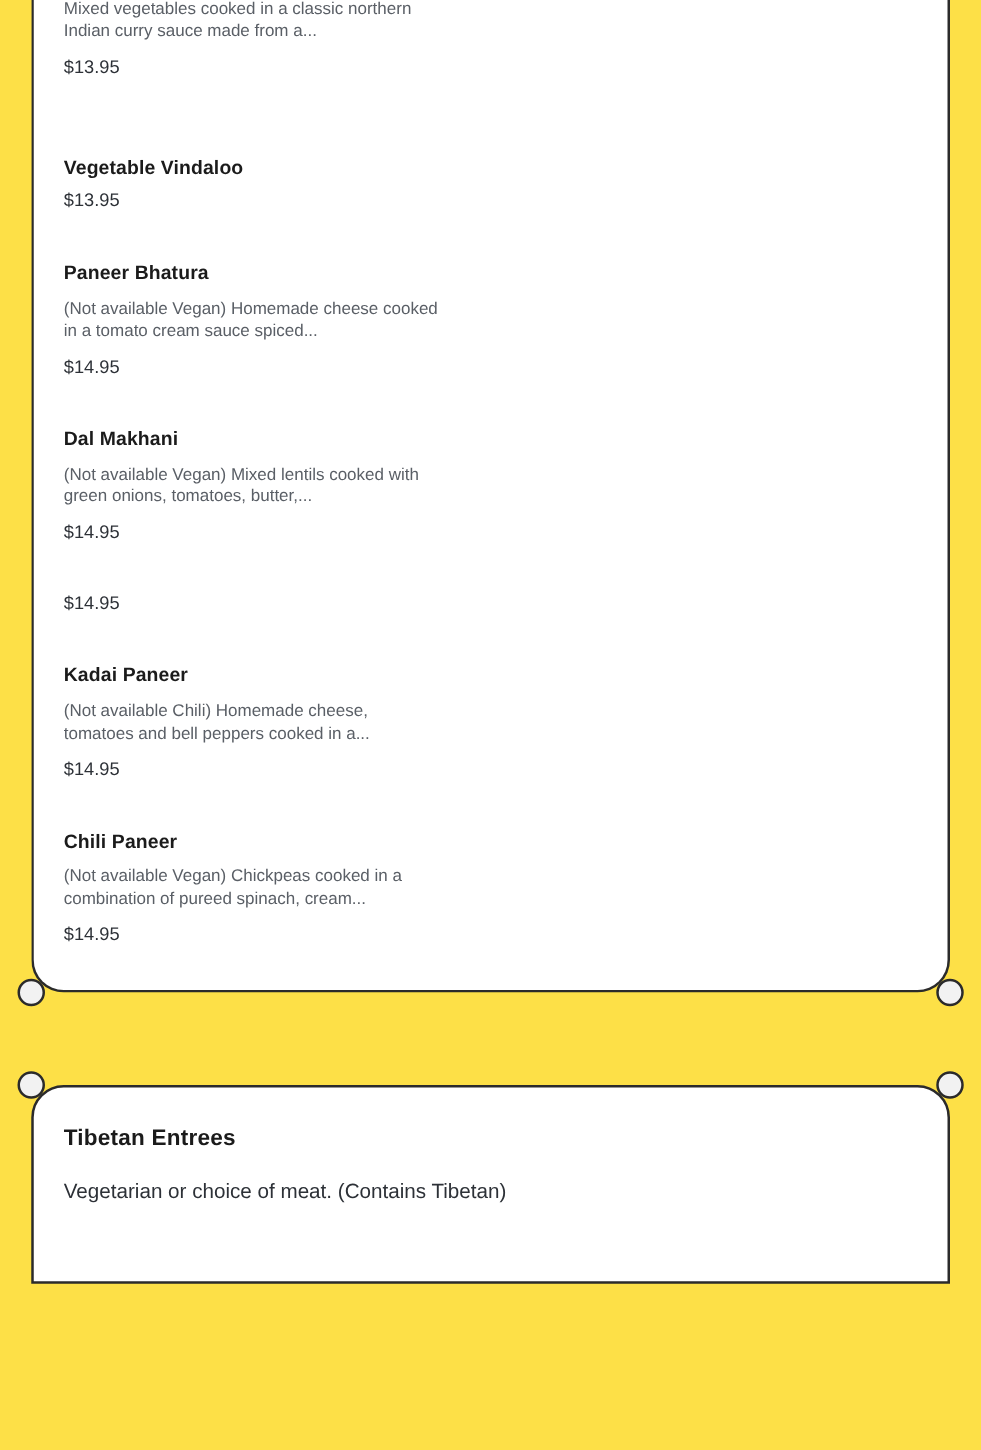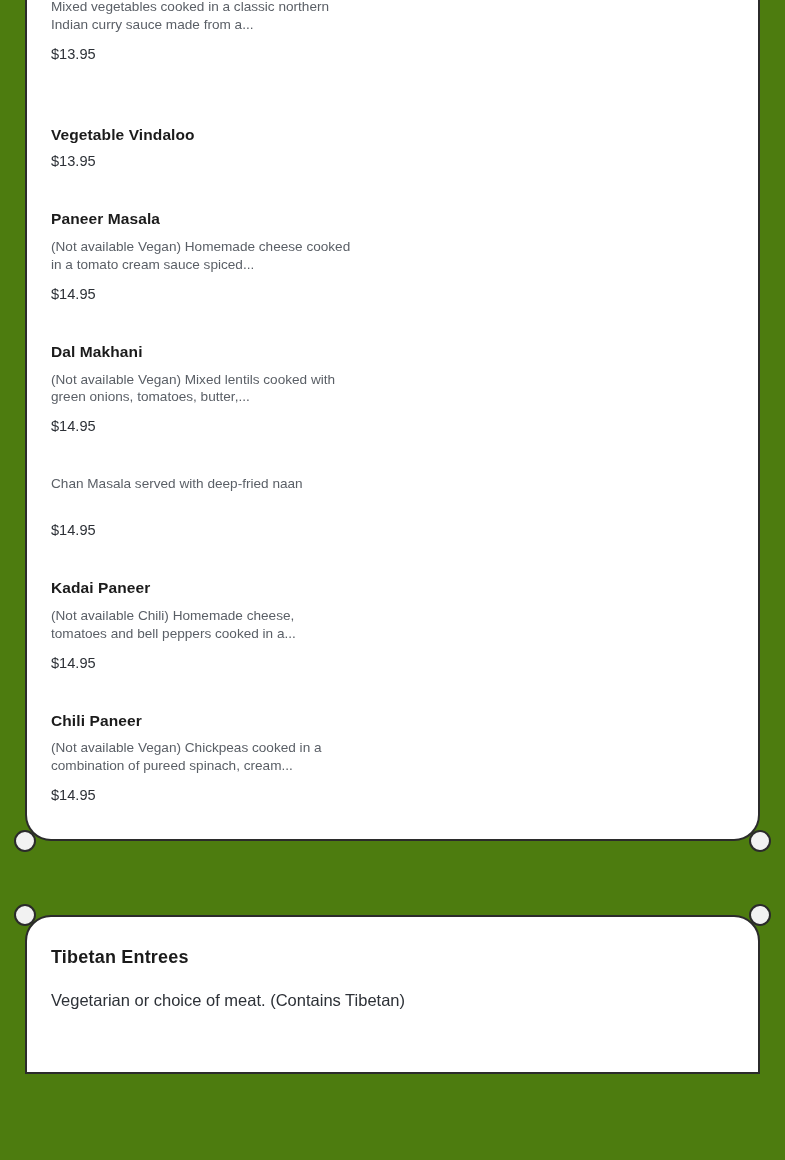--- a/index.html
+++ b/index.html
@@ -7,21 +7,21 @@
     margin: 0;
     padding: 0;
     background: #f2f2f2;
     font-family: "Liberation Sans", sans-serif;
   }
   .page {
     position: relative;
     width: 785px;
     height: 1160px;
     overflow: hidden;
-    background: #4d7c0f;
+    background: #fde047;
   }
 
   
   .card {
     position: relative;
     background: #ffffff;
     border: 2px solid #2b2b2b;
     margin: 0 25px 0 25px;
   }
   
@@ -118,33 +118,32 @@
           <div class="item-desc">Mixed vegetables cooked in a classic northern Indian curry sauce made from a...</div>
           <div class="item-price">$13.95</div>
         </div>
 
         <div class="item" style="margin-top:64px;">
           <div class="item-name">Vegetable Vindaloo</div>
           <div class="item-price">$13.95</div>
         </div>
 
         <div class="item" style="margin-top:41px;">
-          <div class="item-name">Paneer Masala</div>
+          <div class="item-name">Paneer Bhatura</div>
           <div class="item-desc">(Not available Vegan) Homemade cheese cooked in a tomato cream sauce spiced...</div>
           <div class="item-price">$14.95</div>
         </div>
 
         <div class="item" style="margin-top:41px;">
           <div class="item-name">Dal Makhani</div>
           <div class="item-desc">(Not available Vegan) Mixed lentils cooked with green onions, tomatoes, butter,...</div>
           <div class="item-price">$14.95</div>
         </div>
 
         <div class="item" style="margin-top:41px;">
-          <div class="item-desc empty-gap">Chan Masala served with deep-fried naan</div>
           <div class="item-price">$14.95</div>
         </div>
 
         <div class="item" style="margin-top:41px;">
           <div class="item-name">Kadai Paneer</div>
           <div class="item-desc">(Not available Chili) Homemade cheese, tomatoes and bell peppers cooked in a...</div>
           <div class="item-price">$14.95</div>
         </div>
 
         <div class="item" style="margin-top:41px; margin-bottom:36px;">

